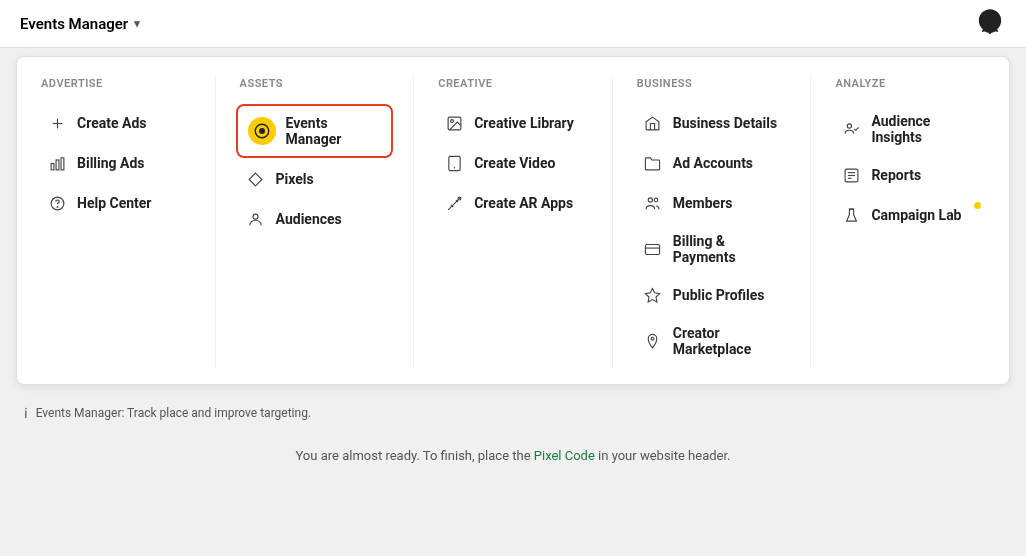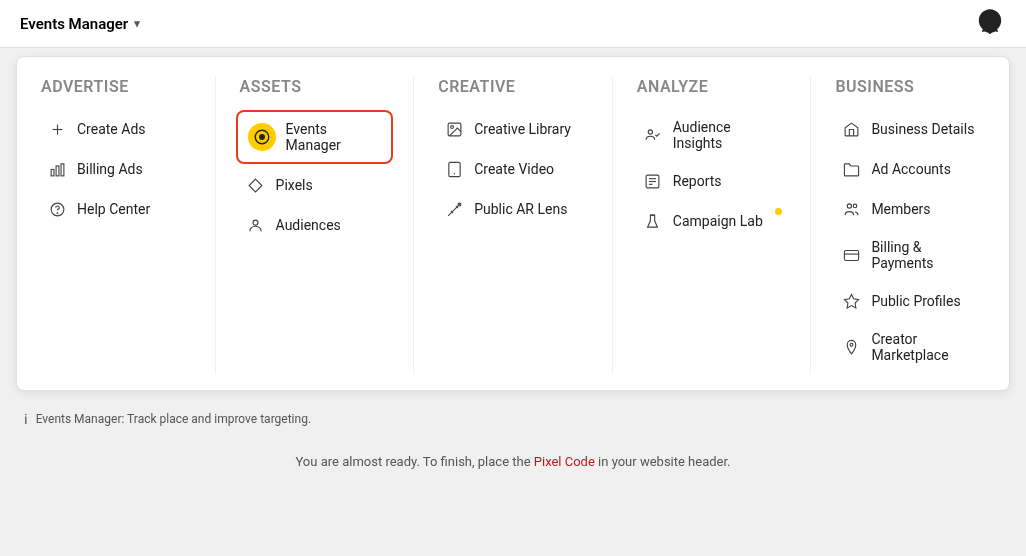--- a/index.html
+++ b/index.html
@@ -60,40 +60,41 @@
     .column {
       flex: 1;
       padding: 0 20px;
       border-right: 1px solid #f0f0f0;
     }
     .column:last-child {
       border-right: none;
     }
 
     .column-title {
-      font-size: 16px;
+      font-size: 11px;
       font-weight: 600;
       color: #888;
       text-transform: uppercase;
       letter-spacing: 0.5px;
       margin-bottom: 14px;
       padding-left: 4px;
     }
 
     .menu-item {
       display: flex;
       align-items: center;
       gap: 10px;
       padding: 9px 10px;
       border-radius: 8px;
       cursor: pointer;
       font-size: 14px;
       color: #222;
       margin-bottom: 2px;
       position: relative;
+      font-weight: bold;
     }
 
     .menu-item.active {
       background: #fff;
       border: 2px solid #e53e1e;
       border-radius: 8px;
     }
 
     .menu-item.active .item-icon {
       background: #FFCC00;
@@ -145,21 +146,21 @@
     
     .bottom-message {
       text-align: center;
       margin-top: 18px;
       font-size: 13px;
       color: #555;
       line-height: 1.6;
     }
 
     .link {
-      color: #b91c1c;
+      color: #15803d;
       text-decoration: none;
       cursor: pointer;
     }
 
     
     .svg-icon {
       width: 17px;
       height: 17px;
       stroke: #444;
       fill: none;
@@ -280,21 +281,85 @@
     </div>
 
     <div class="menu-item">
       <div class="item-icon">
         <svg class="svg-icon" viewBox="0 0 24 24">
             <line x1="3" y1="21" x2="21" y2="3"></line>
             <path d="M14 7l3 3M7 14l3 3"></path>
             <circle cx="19" cy="5" r="2"></circle>
           </svg>
       </div>
-      <span class="item-label">Public AR Lens</span>
+      <span class="item-label">Create AR Apps</span>
+    </div>
+  </div>
+
+  <div class="column">
+    <div class="column-title">Business</div>
+
+    <div class="menu-item">
+      <div class="item-icon">
+        <svg class="svg-icon" viewBox="0 0 24 24">
+            <path d="M3 9.5L12 3l9 6.5V20a1 1 0 01-1 1H4a1 1 0 01-1-1V9.5z"></path>
+            <polyline points="9,21 9,12 15,12 15,21"></polyline>
+          </svg>
+      </div>
+      <span class="item-label">Business Details</span>
+    </div>
+
+    <div class="menu-item">
+      <div class="item-icon">
+        <svg class="svg-icon" viewBox="0 0 24 24">
+            <path d="M3 4h6l2 3h10a1 1 0 011 1v12a1 1 0 01-1 1H3a1 1 0 01-1-1V5a1 1 0 011-1z"></path>
+          </svg>
+      </div>
+      <span class="item-label">Ad Accounts</span>
+    </div>
+
+    <div class="menu-item">
+      <div class="item-icon">
+        <svg class="svg-icon" viewBox="0 0 24 24">
+            <circle cx="9" cy="7" r="3"></circle>
+            <path d="M3 20c0-3 2.686-5 6-5s6 2 6 5"></path>
+            <circle cx="17" cy="7" r="2.5"></circle>
+            <path d="M21 20c0-2.5-1.79-4.5-4-4.5"></path>
+          </svg>
+      </div>
+      <span class="item-label">Members</span>
+    </div>
+
+    <div class="menu-item">
+      <div class="item-icon">
+        <svg class="svg-icon" viewBox="0 0 24 24">
+            <rect x="2" y="5" width="20" height="14" rx="2"></rect>
+            <line x1="2" y1="10" x2="22" y2="10"></line>
+          </svg>
+      </div>
+      <span class="item-label">Billing &amp; Payments</span>
+    </div>
+
+    <div class="menu-item">
+      <div class="item-icon">
+        <svg class="svg-icon" viewBox="0 0 24 24">
+            <polygon points="12,2 15.09,8.26 22,9.27 17,14.14 18.18,21.02 12,17.77 5.82,21.02 7,14.14 2,9.27 8.91,8.26"></polygon>
+          </svg>
+      </div>
+      <span class="item-label">Public Profiles</span>
+    </div>
+
+    <div class="menu-item">
+      <div class="item-icon">
+        <svg class="svg-icon" viewBox="0 0 24 24">
+            <path d="M12 2C8.686 2 6 4.686 6 8c0 5.25 6 13 6 13s6-7.75 6-13c0-3.314-2.686-6-6-6z"></path>
+            <circle cx="12" cy="8" r="2"></circle>
+          </svg>
+      </div>
+      <span class="item-label">Creator Marketplace</span>
     </div>
   </div>
 
   <div class="column">
     <div class="column-title">Analyze</div>
 
     <div class="menu-item">
       <div class="item-icon">
         <svg class="svg-icon" viewBox="0 0 24 24">
             <circle cx="9" cy="7" r="3"></circle>
@@ -322,84 +387,20 @@
         <svg class="svg-icon" viewBox="0 0 24 24">
             <path d="M9 3h6v8l4 9H5L9 11V3z"></path>
             <line x1="9" y1="3" x2="15" y2="3"></line>
           </svg>
       </div>
       <span class="item-label">Campaign Lab</span>
       <span class="dot-badge"></span>
     </div>
   </div>
 
-  <div class="column">
-    <div class="column-title">Business</div>
-
-    <div class="menu-item">
-      <div class="item-icon">
-        <svg class="svg-icon" viewBox="0 0 24 24">
-            <path d="M3 9.5L12 3l9 6.5V20a1 1 0 01-1 1H4a1 1 0 01-1-1V9.5z"></path>
-            <polyline points="9,21 9,12 15,12 15,21"></polyline>
-          </svg>
-      </div>
-      <span class="item-label">Business Details</span>
-    </div>
-
-    <div class="menu-item">
-      <div class="item-icon">
-        <svg class="svg-icon" viewBox="0 0 24 24">
-            <path d="M3 4h6l2 3h10a1 1 0 011 1v12a1 1 0 01-1 1H3a1 1 0 01-1-1V5a1 1 0 011-1z"></path>
-          </svg>
-      </div>
-      <span class="item-label">Ad Accounts</span>
-    </div>
-
-    <div class="menu-item">
-      <div class="item-icon">
-        <svg class="svg-icon" viewBox="0 0 24 24">
-            <circle cx="9" cy="7" r="3"></circle>
-            <path d="M3 20c0-3 2.686-5 6-5s6 2 6 5"></path>
-            <circle cx="17" cy="7" r="2.5"></circle>
-            <path d="M21 20c0-2.5-1.79-4.5-4-4.5"></path>
-          </svg>
-      </div>
-      <span class="item-label">Members</span>
-    </div>
-
-    <div class="menu-item">
-      <div class="item-icon">
-        <svg class="svg-icon" viewBox="0 0 24 24">
-            <rect x="2" y="5" width="20" height="14" rx="2"></rect>
-            <line x1="2" y1="10" x2="22" y2="10"></line>
-          </svg>
-      </div>
-      <span class="item-label">Billing &amp; Payments</span>
-    </div>
-
-    <div class="menu-item">
-      <div class="item-icon">
-        <svg class="svg-icon" viewBox="0 0 24 24">
-            <polygon points="12,2 15.09,8.26 22,9.27 17,14.14 18.18,21.02 12,17.77 5.82,21.02 7,14.14 2,9.27 8.91,8.26"></polygon>
-          </svg>
-      </div>
-      <span class="item-label">Public Profiles</span>
-    </div>
-
-    <div class="menu-item">
-      <div class="item-icon">
-        <svg class="svg-icon" viewBox="0 0 24 24">
-            <path d="M12 2C8.686 2 6 4.686 6 8c0 5.25 6 13 6 13s6-7.75 6-13c0-3.314-2.686-6-6-6z"></path>
-            <circle cx="12" cy="8" r="2"></circle>
-          </svg>
-      </div>
-      <span class="item-label">Creator Marketplace</span>
-    </div>
-  </div>
-
 </div>
 
 <div class="info-bar">
   <span style="font-size:14px;">ℹ</span>
   <span>Events Manager: Track place and improve targeting.</span>
 </div>
 
 <div class="bottom-message">
   <div>
     <span>You are almost ready. To finish, place the </span><a class="link">Pixel Code</a><span> in your website header.</span>

